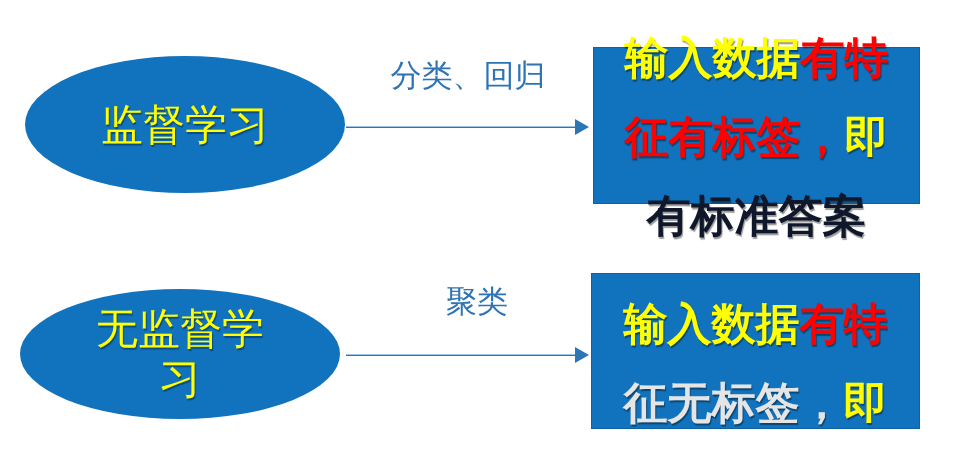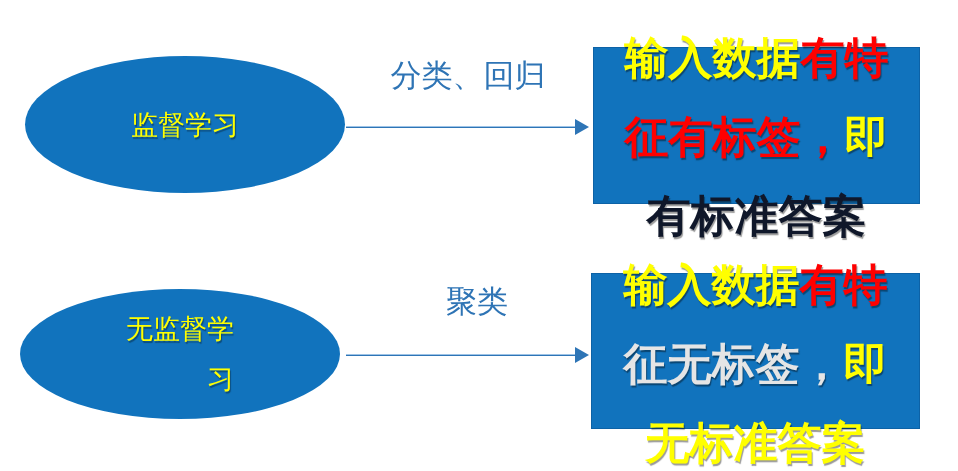--- a/index.html
+++ b/index.html
@@ -14,23 +14,23 @@
   }
 
   
   .node-ellipse {
     position: absolute;
     background: #1173BD;
     border-radius: 50%;
     display: flex;
     align-items: center;
     justify-content: center;
-    text-align: right;
+    text-align: center;
     color: #FFFF00;
-    font-size: 27px;
+    font-size: 42px;
     line-height: 50px;
     white-space: pre-line;
     text-shadow: 1px 2px 1px rgba(0,0,0,0.35);
   }
   .ellipse-supervised   { left: 25px; top: 56px;  width: 320px; height: 137px; }
   .ellipse-unsupervised { left: 20px; top: 289px; width: 320px; height: 130px; }
 
   
   .arrow { position: absolute; height: 16px; }
   .arrow-1 { left: 346px; top: 119px; width: 244px; }
@@ -131,19 +131,16 @@
     <div class="head"></div>
   </div>
 
   <div class="result-box box-unsupervised">
     <div class="result-line">
       <span style="color: rgb(255, 255, 0);">输入数据</span><span style="color: rgb(255, 0, 0);">有特</span>
     </div>
     <div class="result-line">
       <span style="color: #e5e5e5;">征无标签，</span><span style="color: rgb(255, 255, 0);">即</span>
     </div>
-    <div class="result-line">
-      <span style="color: rgb(255, 255, 0);">无标准答案</span>
-    </div>
   </div>
 
 
 </div>
 
 </body></html>

